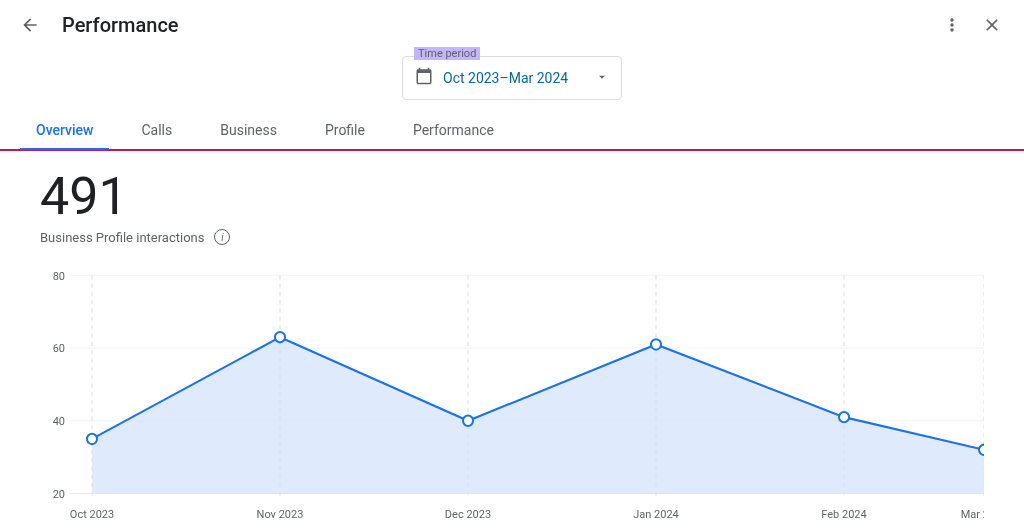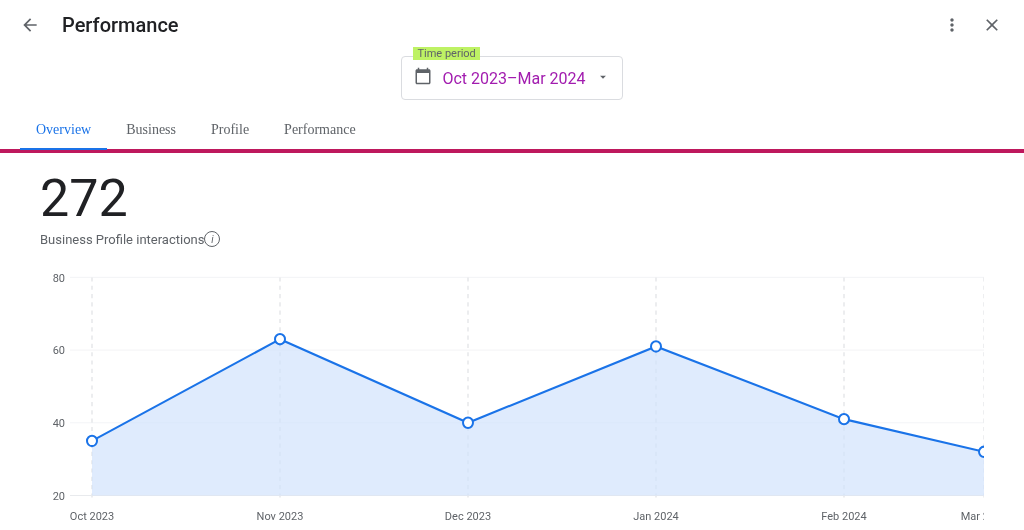--- a/index.html
+++ b/index.html
@@ -59,53 +59,52 @@
     .time-period-wrapper {
       position: relative;
       display: inline-block;
     }
     .time-period-label {
       position: absolute;
       top: -9px;
       left: 12px;
       font-size: 11px;
       color: #5f6368;
-      background: #bef264;
+      background: #c4b5fd;
       padding: 0 4px;
     }
     .time-period-select {
       display: flex;
       align-items: center;
       border: 1px solid #dadce0;
       border-radius: 4px;
       padding: 10px 12px;
       gap: 10px;
       cursor: pointer;
       min-width: 220px;
     }
     .calendar-icon {
       color: #5f6368;
       font-size: 18px;
     }
     .time-period-value {
-      font-size: 16px;
-      color: #a21caf;
+      font-size: 14px;
+      color: #0369a1;
       flex: 1;
     }
     .dropdown-arrow {
       color: #5f6368;
       font-size: 14px;
     }
 
     .tabs {
       display: flex;
-      border-bottom: 4px solid #be185d;
+      border-bottom: 2px solid #be185d;
       padding: 0 20px;
-      gap: 3px;
-      font-family: Liberation Serif, serif;
+      gap: 16px;
     }
     .tab {
       padding: 10px 16px;
       font-size: 14px;
       cursor: pointer;
       color: #5f6368;
       border-bottom: 2px solid transparent;
       margin-bottom: -1px;
       white-space: nowrap;
     }
@@ -120,21 +119,21 @@
     }
     .metric-value {
       font-size: 52px;
       font-weight: 400;
       color: #202124;
       line-height: 1;
     }
     .metric-label {
       display: flex;
       align-items: center;
-      gap: 0;
+      gap: 10px;
       font-size: 13px;
       color: #5f6368;
       margin-top: 6px;
     }
     .info-icon {
       width: 16px;
       height: 16px;
       border: 1.5px solid #5f6368;
       border-radius: 50%;
       display: inline-flex;
@@ -199,27 +198,28 @@
         <svg width="14" height="14" viewBox="0 0 24 24" fill="#5f6368">
           <path d="M7 10l5 5 5-5z"></path>
         </svg>
       </span>
     </div>
   </div>
 </div>
 
 <div class="tabs">
   <div class="tab active">Overview</div>
+  <div class="tab">Calls</div>
   <div class="tab">Business</div>
   <div class="tab">Profile</div>
   <div class="tab">Performance</div>
 </div>
 
 <div class="main-content">
-  <div class="metric-value">272</div>
+  <div class="metric-value">491</div>
   <div class="metric-label">
     <span>Business Profile interactions</span>
     <span class="info-icon">i</span>
   </div>
 
   <div class="chart-container">
     <svg class="chart" viewBox="0 0 944 260" preserveAspectRatio="none">
 
       <line x1="52" y1="10" x2="52" y2="225" stroke="#dadce0" stroke-dasharray="4,4" stroke-width="1"></line>
       <line x1="240" y1="10" x2="240" y2="225" stroke="#dadce0" stroke-dasharray="4,4" stroke-width="1"></line>

